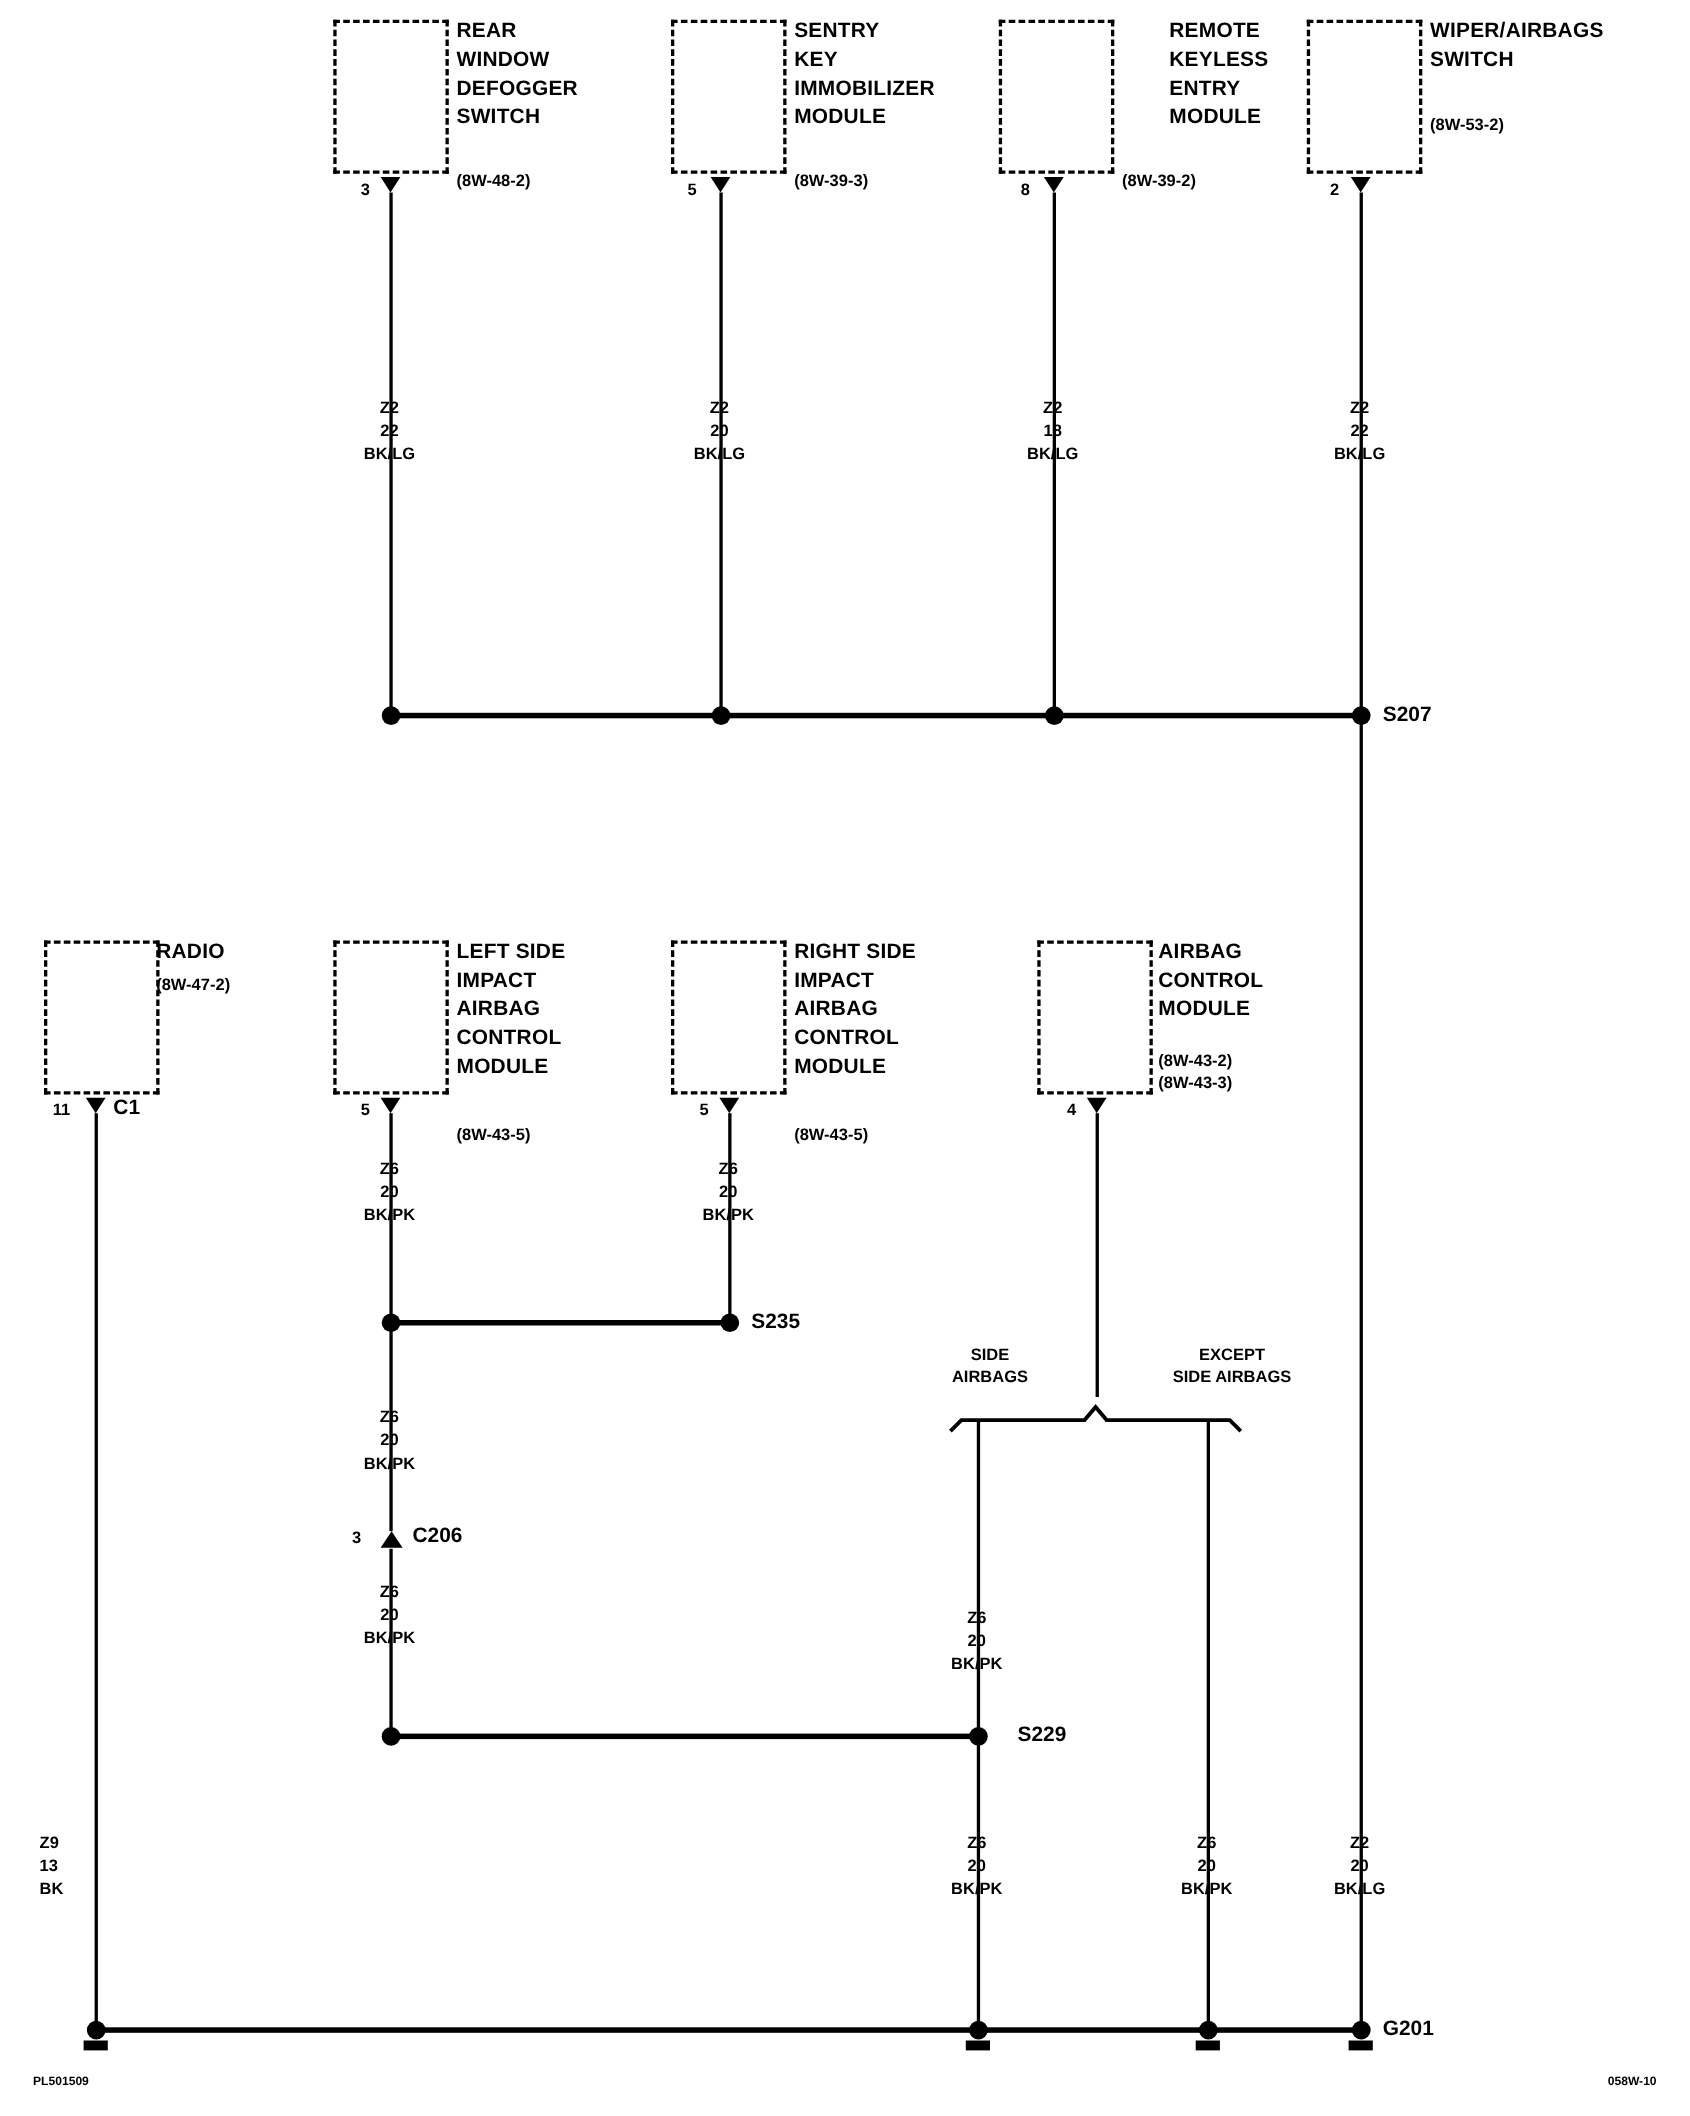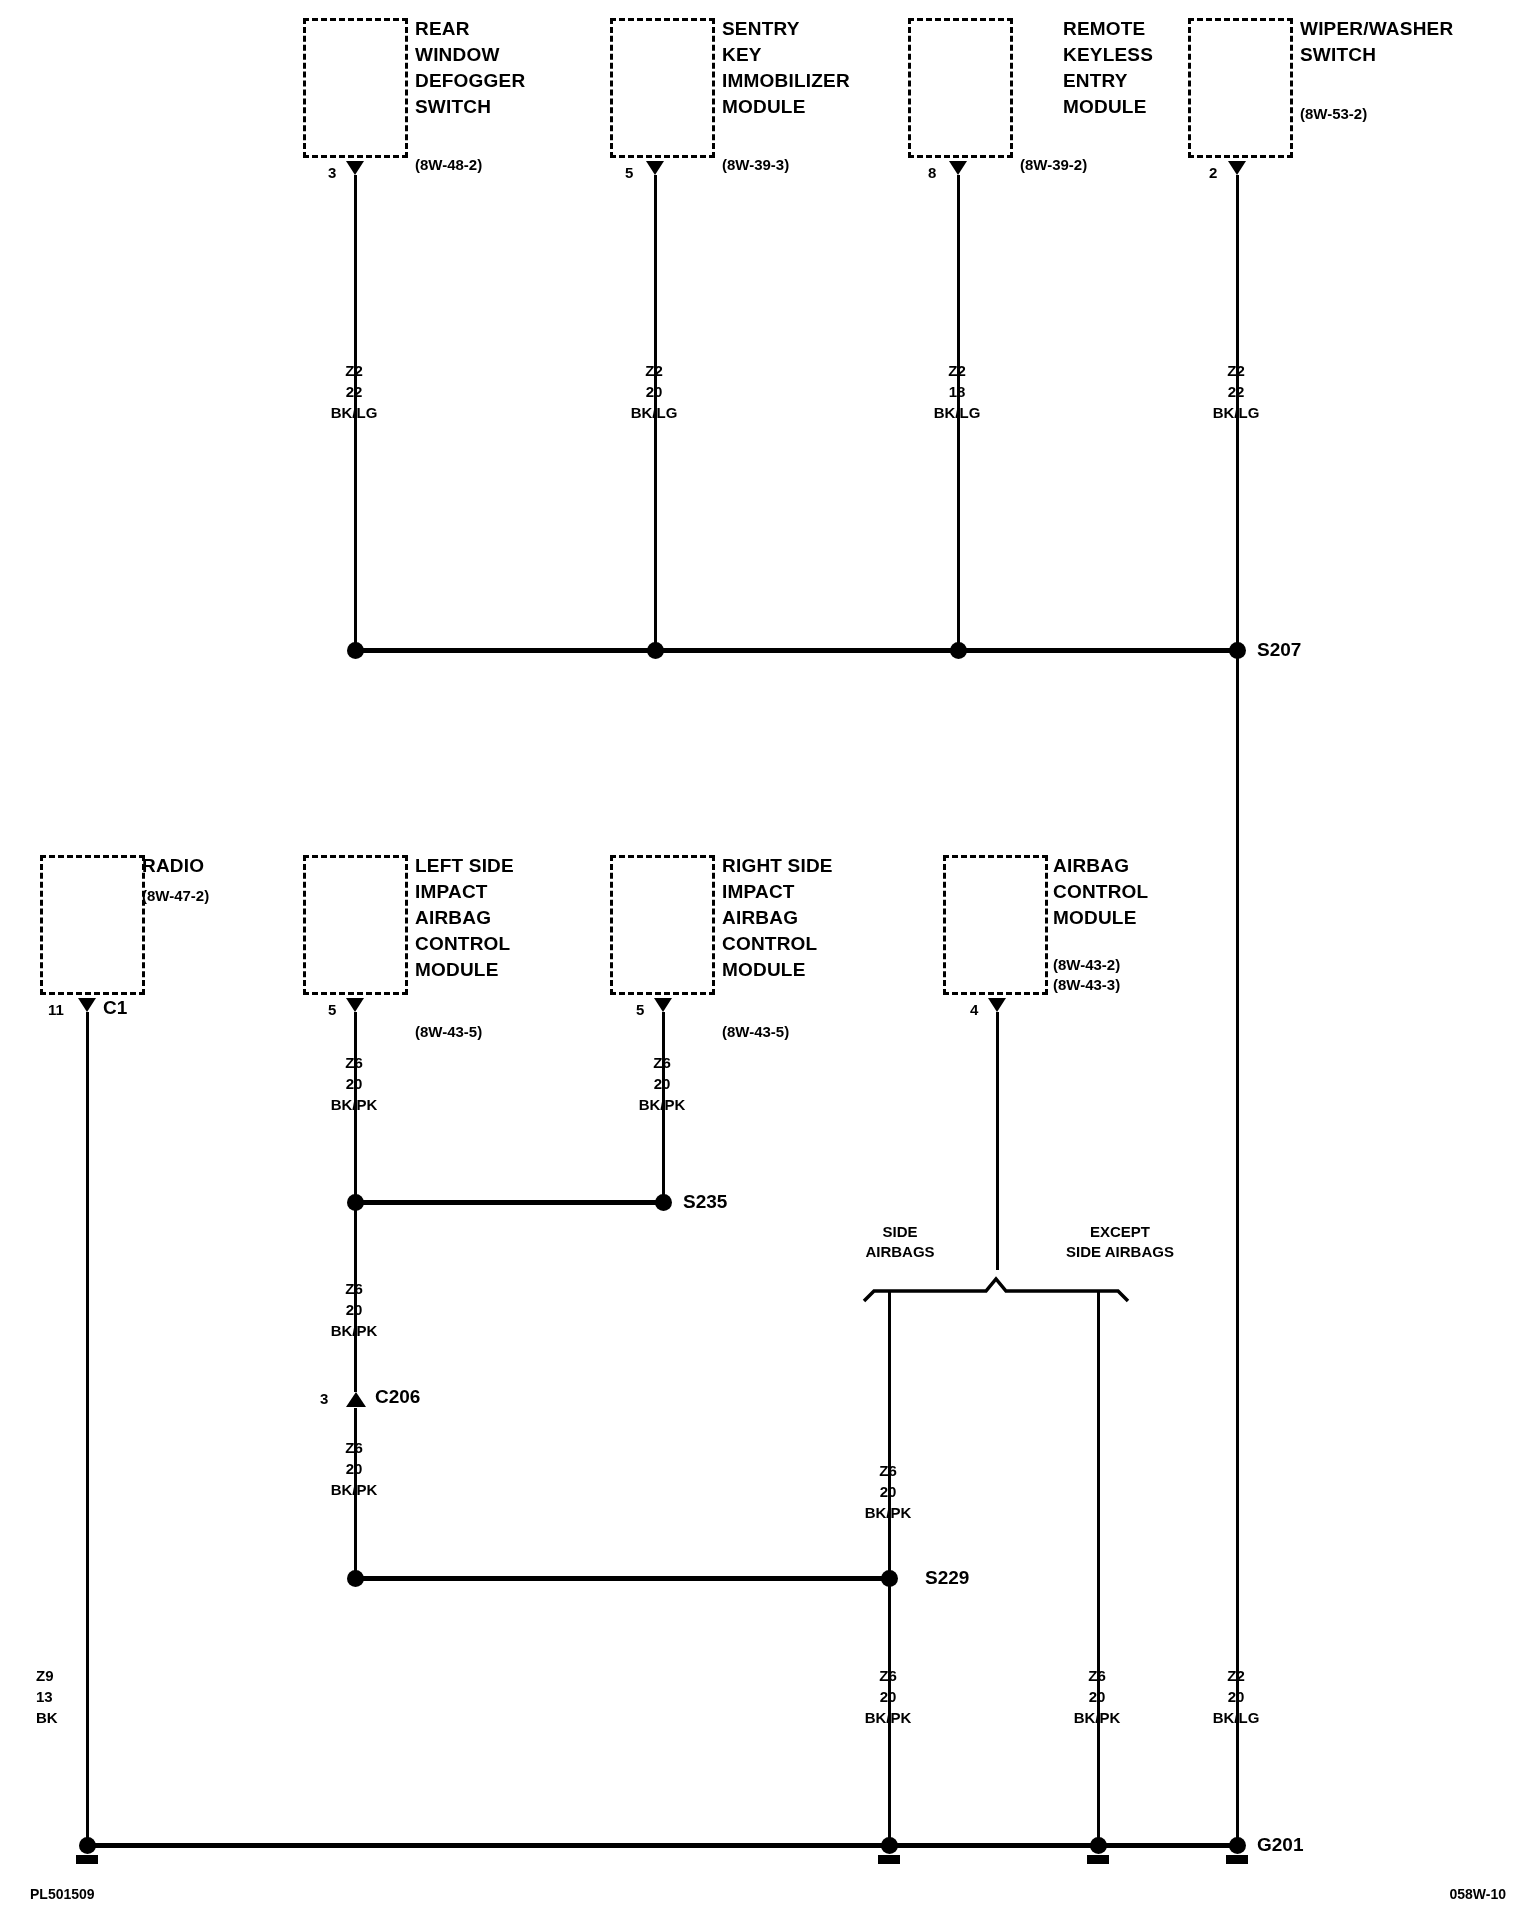--- a/index.html
+++ b/index.html
@@ -78,21 +78,21 @@
   .note {
     position: absolute;
     font-size: 15px;
     font-weight: bold;
     text-align: center;
     line-height: 20px;
     white-space: pre;
   }
   .corner {
     position: absolute;
-    font-size: 14px;
+    font-size: 11px;
     font-weight: bold;
   }
 
   
   .dot {
     position: absolute;
     width: 17px;
     height: 17px;
     border-radius: 50%;
     background: #000;
@@ -160,21 +160,21 @@
 MODULE</div>
   <div class="devref" style="left:1020px; top:155px;">(8W-39-2)</div>
   <div class="pin" style="left:928px; top:164px;">8</div>
   <div class="ymark" style="left:949px; top:161px;"></div>
   <div class="vwire" style="left:957px; top:175px; height:475px;"></div>
   <div class="wirelbl" style="left:897px; top:360px; width:120px;">Z2
 18
 BK/LG</div>
 
   <div class="devbox" style="left:1188px; top:18px; width:105px; height:140px;"></div>
-  <div class="devname" style="left:1300px; top:16px;">WIPER/WASHER
+  <div class="devname" style="left:1300px; top:16px;">WIPER/AIRBAGS
 SWITCH</div>
   <div class="devref" style="left:1300px; top:90px;margin-top:14px;">(8W-53-2)</div>
   <div class="pin" style="left:1209px; top:164px;">2</div>
   <div class="ymark" style="left:1228px; top:161px;"></div>
   <div class="vwire" style="left:1236px; top:175px; height:475px;"></div>
   <div class="wirelbl" style="left:1176px; top:360px; width:120px;">Z2
 22
 BK/LG</div>
 
   <div class="hwire-thick" style="left:354px; top:648px; width:884px;"></div>

